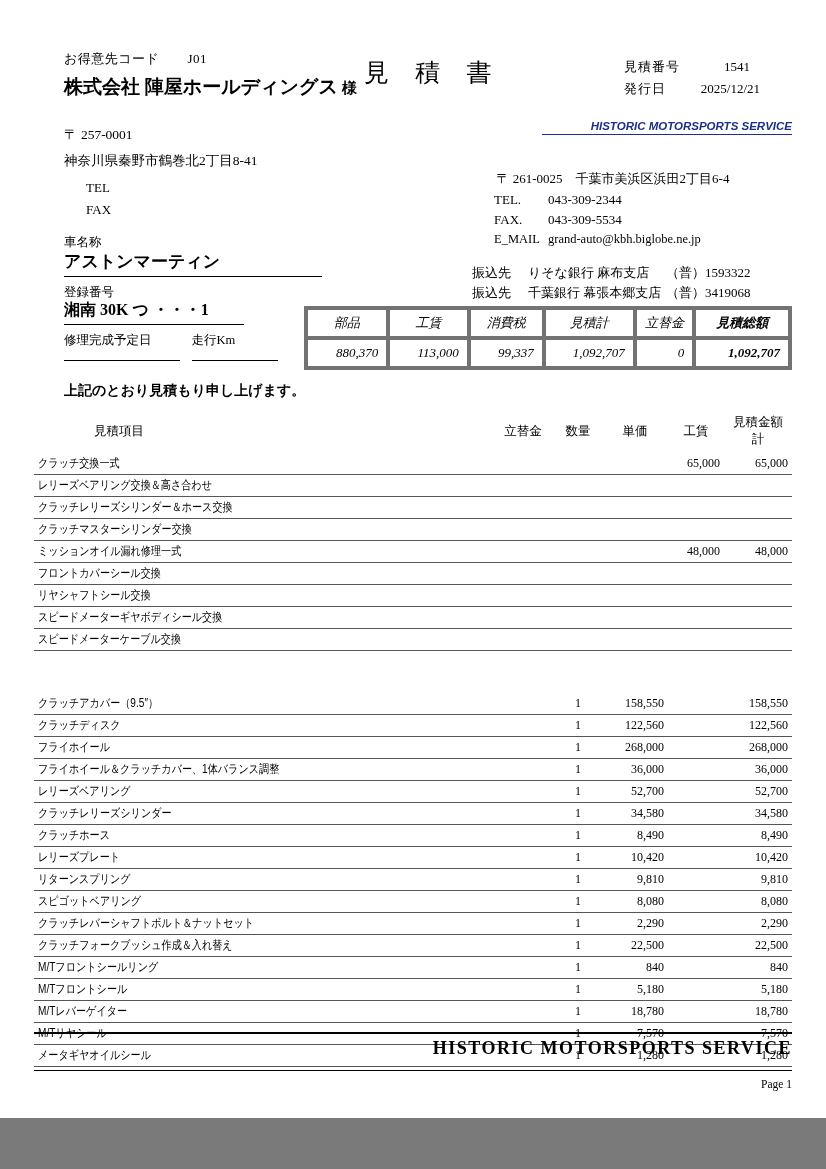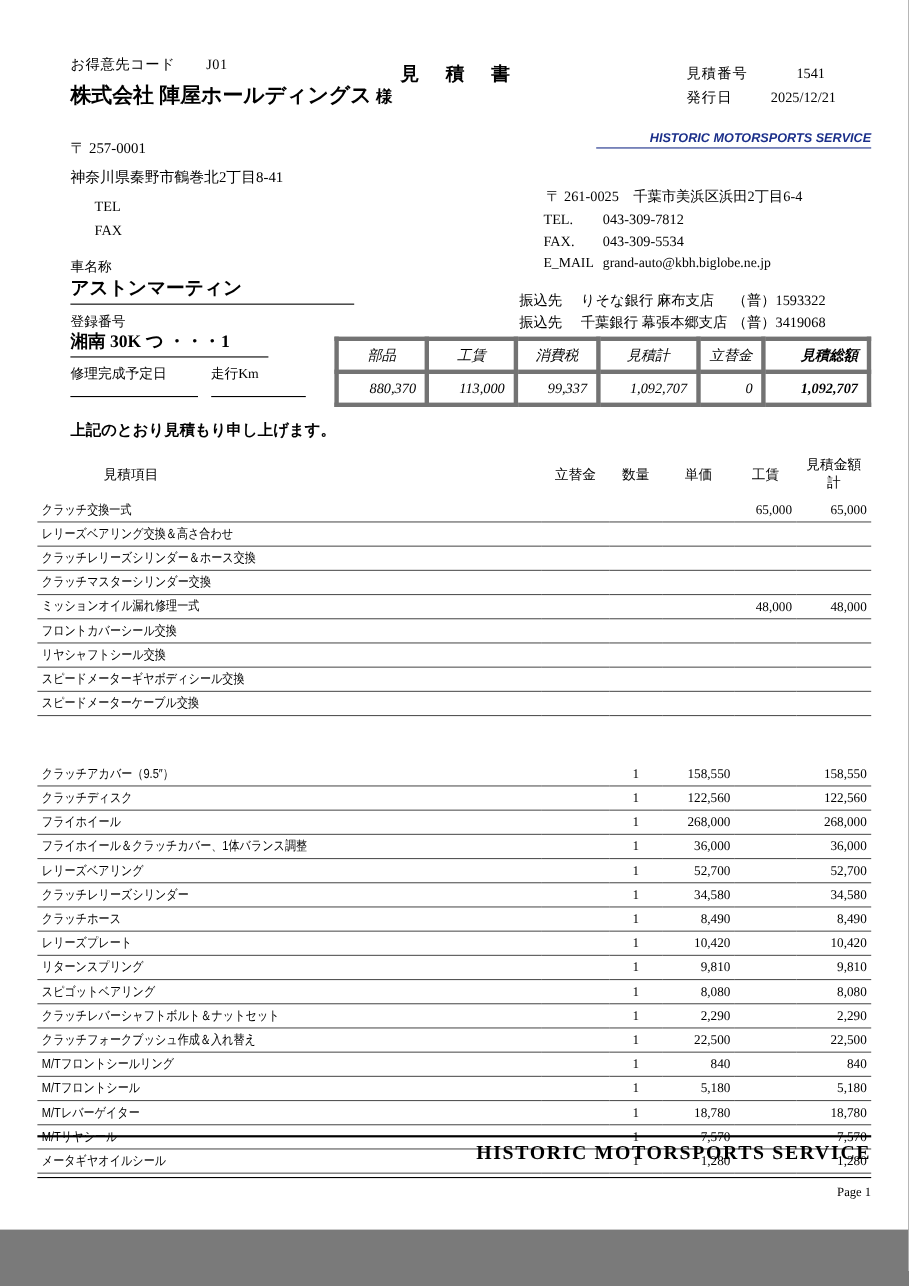--- a/index.html
+++ b/index.html
@@ -35,22 +35,22 @@
     font-size: 13px;
     letter-spacing: 0.5px;
     white-space: nowrap;
   }
   .cust-code .code-val { margin-left: 28px; }
 
   .doc-title {
     position: absolute;
     left: 330px;
     top: 26px;
-    font-size: 17px;
-    font-weight: bold;
+    font-size: 25px;
+    font-weight: normal;
     letter-spacing: 10px;
     white-space: nowrap;
   }
 
   .quote-no {
     position: absolute;
     left: 590px;
     top: 28px;
     font-size: 13px;
     white-space: nowrap;
@@ -268,21 +268,21 @@
     font-style: italic;
   }
   .summary th { font-weight: normal; }
   .summary td { text-align: right; }
   .summary .w1 { width: 76px; }
   .summary .w2 { width: 74px; }
   .summary .w3 { width: 68px; }
   .summary .w4 { width: 84px; }
   .summary .w5 { width: 58px; }
   .summary .w6 { width: 92px; }
-  .summary .total-h { font-weight: bold; text-align: right; }
+  .summary .total-h { font-weight: bold; }
   .summary .total-v { font-weight: bold; }
 
   .statement {
     position: absolute;
     left: 30px;
     top: 352px;
     font-size: 14px;
     font-weight: bold;
     white-space: nowrap;
   }
@@ -404,21 +404,21 @@
 
     <div class="repair-label">
       <span>修理完成予定日</span><span class="km">走行Km</span>
     </div>
     <div class="repair-rule1"></div>
     <div class="repair-rule2"></div>
 
     <div class="hms-line">HISTORIC MOTORSPORTS SERVICE</div>
     <div class="company-addr">〒 261-0025　千葉市美浜区浜田2丁目6-4</div>
     <div class="company-tel">
-      <span class="k">TEL.</span><span>043-309-7812</span>
+      <span class="k">TEL.</span><span>043-309-2344</span>
     </div>
     <div class="company-fax">
       <span class="k">FAX.</span><span>043-309-5534</span>
     </div>
     <div class="company-mail">
       <span class="k">E_MAIL</span><span>grand-auto@kbh.biglobe.ne.jp</span>
     </div>
     <div class="bank1">
       <span class="bank-k">振込先</span><span class="bank-b">りそな銀行 麻布支店</span><span>（普）1593322</span>
     </div>

